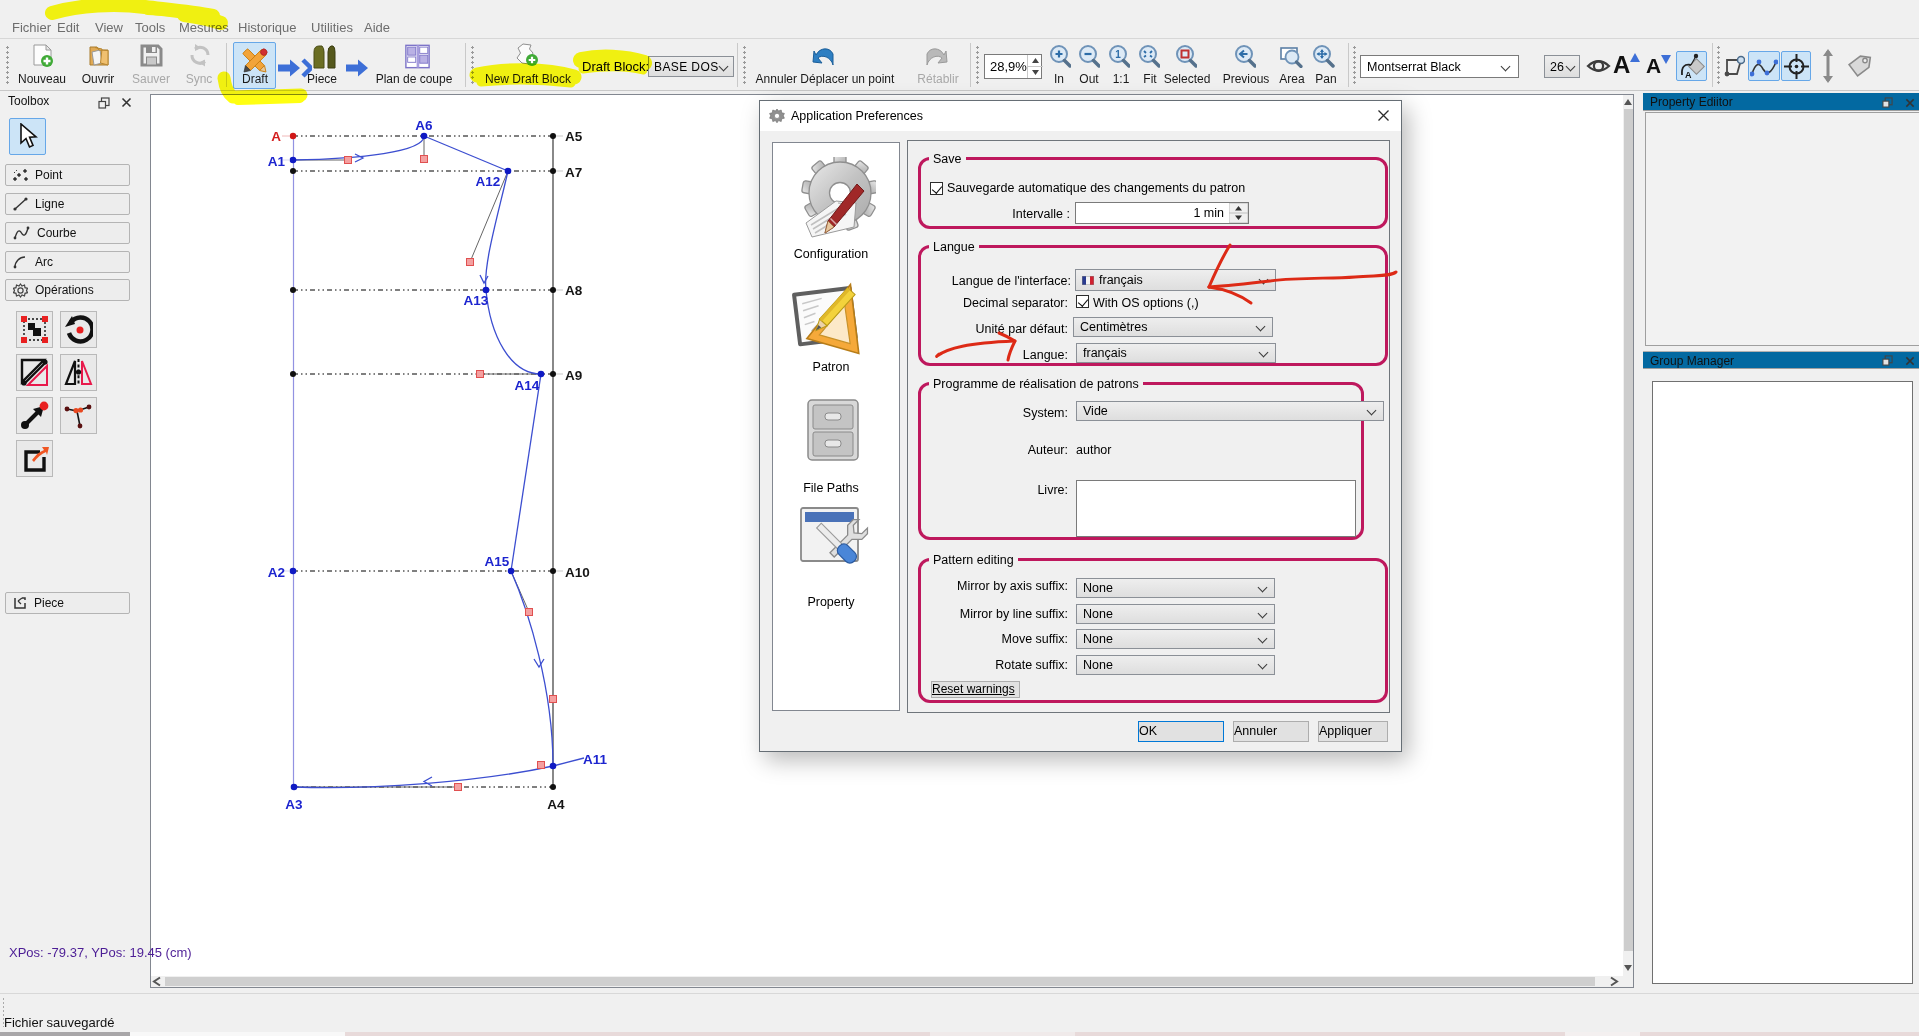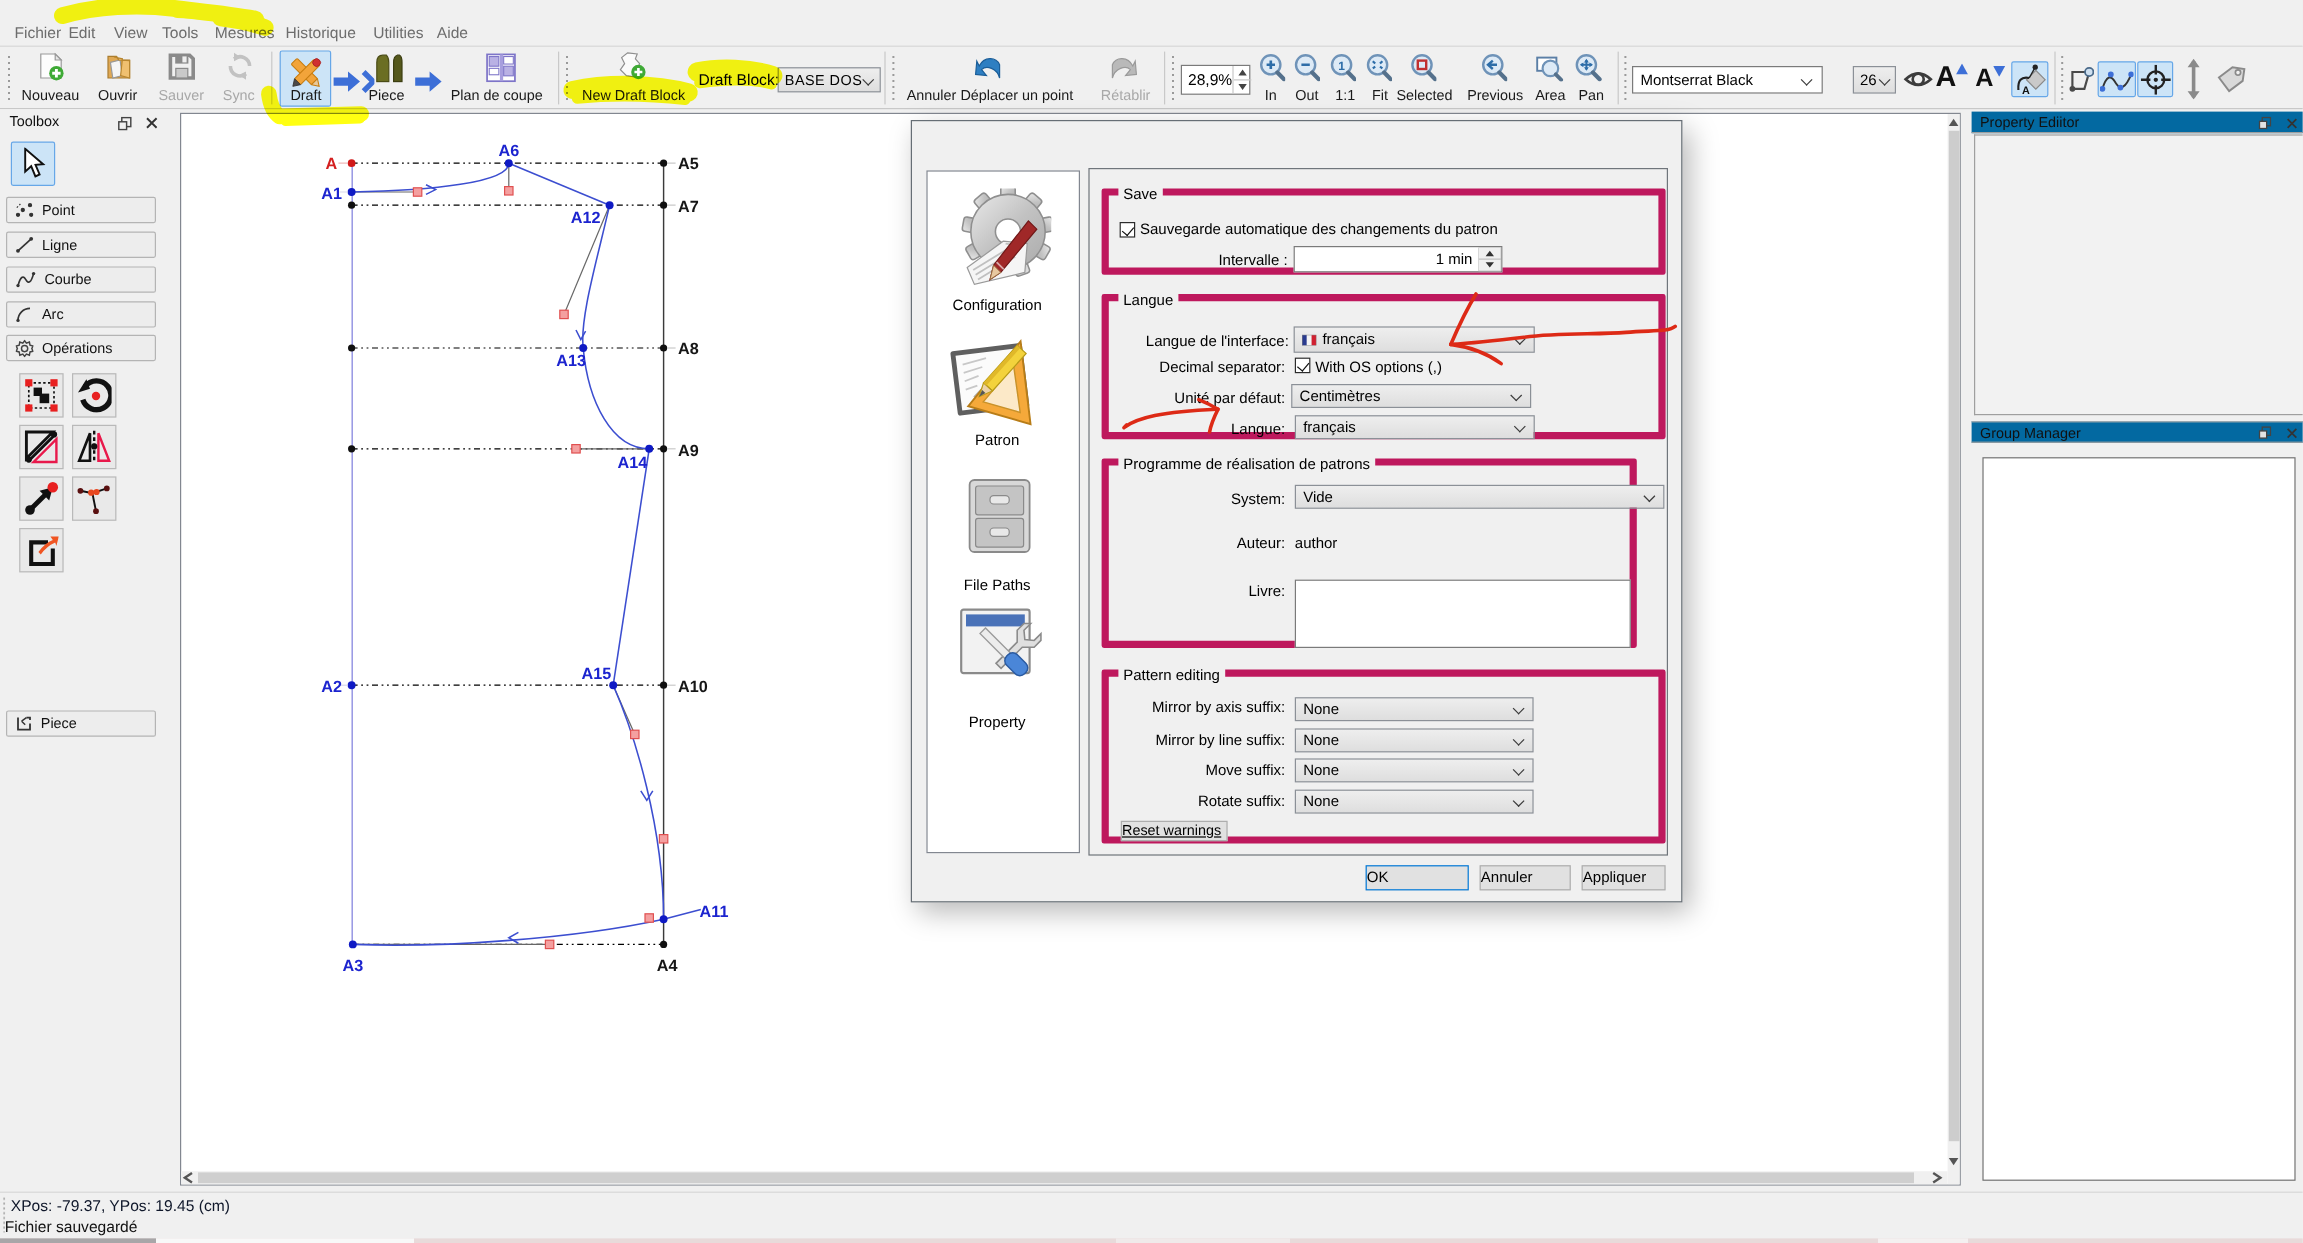--- a/index.html
+++ b/index.html
@@ -24,28 +24,28 @@
 .tbtn { position:absolute; left:5px; width:125px; height:22px; background:#ededed;
   border:1px solid #b4b4b4; border-radius:2px; font-size:12px; color:#111;
   display:flex; align-items:center; padding-left:7px; gap:7px; }
 .gbtn { position:absolute; width:37px; height:37px; background:#e9e9e9; border:1px solid #b9b9b9; }
 
 #canvas { position:absolute; left:150px; top:94px; width:1484px; height:894px;
   background:#fff; border:1px solid #828790; }
 
 .dock-title { position:absolute; background:#0369a1; border-bottom:1px solid #9f9f9f; font-size:12px; color:#111; }
 
-#status1 { position:absolute; left:9px; top:997px; font-size:13px; color:#0f172a; }
+#status1 { position:absolute; left:9px; top:945px; font-size:13px; color:#4c1d95; }
 #status2 { position:absolute; left:4px; top:1015px; font-size:13px; color:#111; }
 
 #dialog { position:absolute; left:759px; top:100px; width:643px; height:652px;
   background:#f0f0f0; border:1px solid #666e75; box-shadow:6px 8px 22px rgba(0,0,0,.28); }
 #dlg-title { position:absolute; left:0; top:0; width:100%; height:30px; background:#fff; }
 #dlg-title .txt { position:absolute; left:31px; top:8px; font-size:12.5px; color:#000; }
-.grp { position:absolute; border:6px solid #be185d; border-radius:2px; }
+.grp { position:absolute; border:3px solid #be185d; border-radius:12px; }
 .grp > .glabel { position:absolute; left:8px; top:-8px; background:#f0f0f0; padding:0 4px; font-size:12.5px; color:#000; }
 .dlabel { position:absolute; font-size:12.5px; color:#000; white-space:nowrap; }
 .r { text-align:right; transform:translateX(-100%); }
 .combo { position:absolute; background:linear-gradient(#eeeeee,#dedede); border:1px solid #8b9097;
   font-size:12.5px; color:#000; display:flex; align-items:center; padding-left:6px; }
 .combo .chev { position:absolute; right:7px; top:50%; width:8px; height:8px; margin-top:-6px; }
 .chev:before { content:""; position:absolute; left:0; top:2px; width:6px; height:6px;
   border-right:1.6px solid #3a3a3a; border-bottom:1.6px solid #3a3a3a; transform:rotate(45deg); }
 .cb { position:absolute; width:13px; height:13px; background:#fff; border:1px solid #2c2c2c; }
 .cb:after { content:""; position:absolute; left:2.5px; top:0.5px; width:5px; height:8px;
@@ -554,20 +554,30 @@
 <div id="status2">Fichier sauvegardé</div>
 <div id="bottomstrip">
   <div class="abs" style="left:0;top:993px;width:1919px;height:1px;background:#d8d8d8"></div>
   <div class="abs" style="left:0;top:1032px;width:1919px;height:4px;background:#e8dada"></div>
   <div class="abs" style="left:0;top:1032px;width:130px;height:4px;background:#a8a6a8"></div>
   <div class="abs" style="left:130px;top:1032px;width:215px;height:4px;background:#f8f8f8"></div>
   <div class="abs" style="left:930px;top:1032px;width:145px;height:4px;background:#f0eaea"></div>
   <div class="abs" style="left:1565px;top:1032px;width:75px;height:4px;background:#f4f0f0"></div>
 </div>
 <div id="dialog">
+  <div id="dlg-title">
+    <svg class="abs" style="left:9px;top:7px" width="16" height="16" viewBox="0 0 16 16">
+      <path d="M8 1 L9.6 3 L12.2 2 L12.7 4.8 L15.4 5.4 L14.3 7.8 L15.4 10.2 L12.7 10.8 L12.2 13.6 L9.6 12.6 L8 14.8 L6.4 12.6 L3.8 13.6 L3.3 10.8 L0.6 10.2 L1.7 7.8 L0.6 5.4 L3.3 4.8 L3.8 2 L6.4 3 Z" fill="#909090" stroke="#6a6a6a" stroke-width="0.6"></path>
+      <circle cx="8" cy="7.9" r="2.6" fill="#fff" stroke="#6a6a6a" stroke-width="0.6"></circle>
+    </svg>
+    <div class="txt">Application Preferences</div>
+    <svg class="abs" style="left:617px;top:8px" width="13" height="13" viewBox="0 0 13 13">
+      <path d="M1.5 1.5 L11.5 11.5 M11.5 1.5 L1.5 11.5" stroke="#2b2b2b" stroke-width="1.3"></path>
+    </svg>
+  </div>
 
   <div class="abs" style="left:12px;top:41px;width:128px;height:569px;background:#fff;border:1px solid #828790"></div>
   <svg class="abs" style="left:40px;top:56px" width="76" height="86" viewBox="0 0 76 86">
     <defs>
         <linearGradient id="met" x1="0" y1="0" x2="1" y2="1">
       <stop offset="0" stop-color="#e9e9e9"></stop>
           <stop offset="0.5" stop-color="#c2c2c2"></stop>
           <stop offset="1" stop-color="#ababab"></stop>
     </linearGradient>
       </defs>

